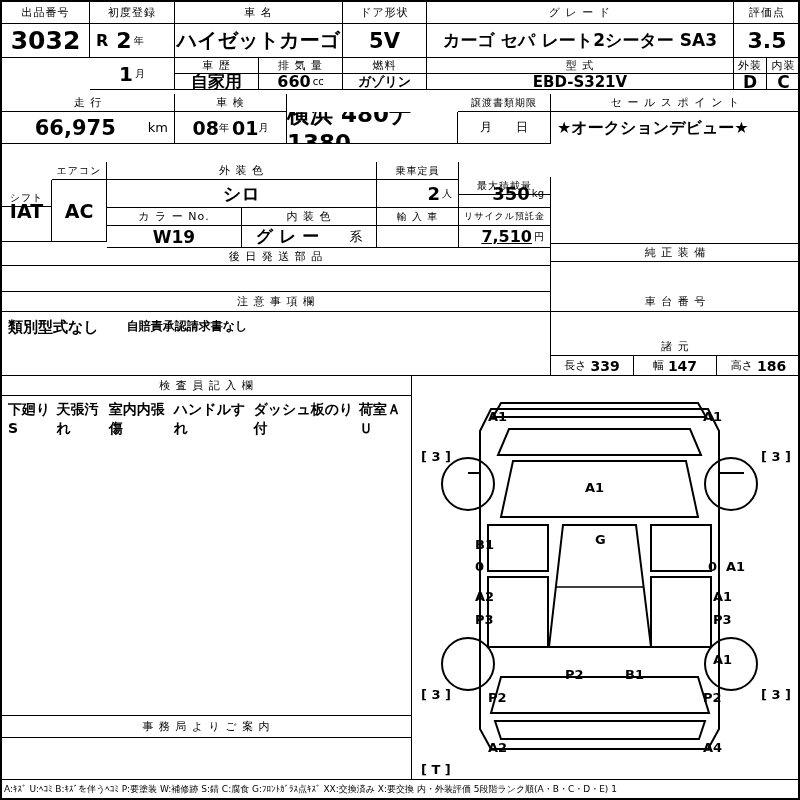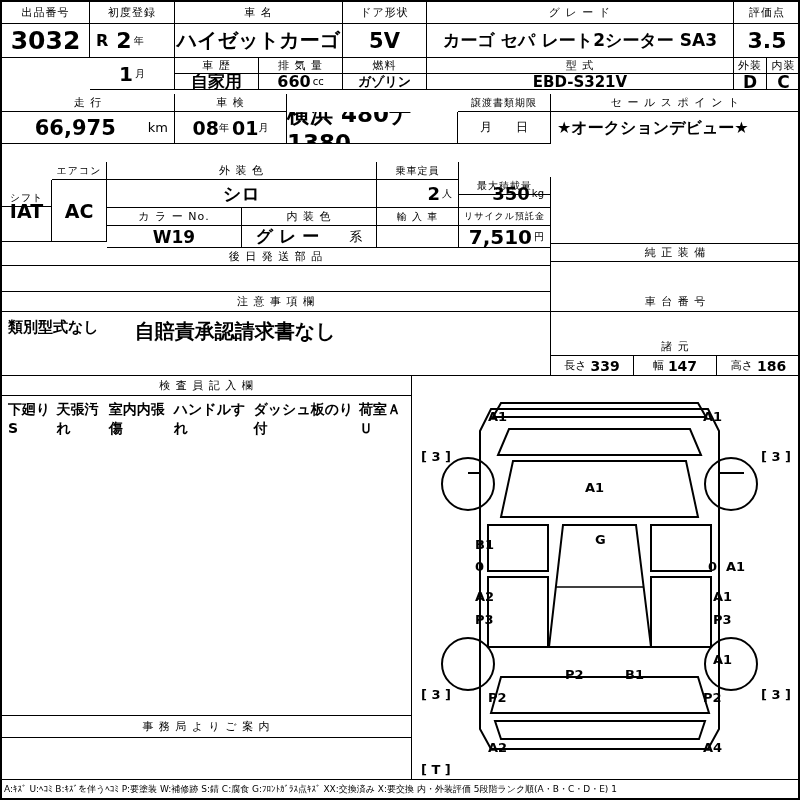--- a/index.html
+++ b/index.html
@@ -203,39 +203,39 @@
   </div>
 
   <div class="bx nb br bb" style="left:375px;top:206px;width:82px;height:18px;">
       <span class="lbl" style="font-size:10px;">輸 入 車</span>
     </div>
   <div class="bx nb br bb" style="left:457px;top:206px;width:92px;height:18px;">
       <span class="lbl" style="font-size:9px;">リサイクル預託金</span>
     </div>
   <div class="bx nb br bb" style="left:375px;top:224px;width:82px;height:22px;"></div>
   <div class="bx nb br bb right" style="left:457px;top:224px;width:92px;height:22px;">
-    <span class="val" style="font-size:20px;">7,510</span>
+    <span class="val" style="font-size:16px;text-decoration:underline;">7,510</span>
     <span class="unit">円</span>
   </div>
 
   <div class="bx nb br bb" style="left:0;top:246px;width:549px;height:18px;">
       <span class="lbl">後 日 発 送 部 品</span>
     </div>
   <div class="bx nb br bb" style="left:0;top:264px;width:549px;height:26px;"></div>
 
   <div class="bx nb bb" style="left:549px;top:242px;width:249px;height:18px;">
       <span class="lbl">純 正 装 備</span>
     </div>
 
   <div class="bx nb br bb" style="left:0;top:290px;width:549px;height:20px;">
       <span class="lbl">注 意 事 項 欄</span>
     </div>
   <div class="bx nb br bb left" style="left:0;top:310px;width:549px;height:64px;align-items:flex-start;padding-top:6px;">
     <span class="val" style="font-size:15px;">類別型式なし</span>
-    <span class="val" style="font-size:20px;margin-left:36px;">自賠責承認請求書なし</span>
+    <span class="val" style="font-size:12px;margin-left:28px;">自賠責承認請求書なし</span>
   </div>
 
   <div class="bx nb bb" style="left:549px;top:290px;width:249px;height:20px;">
       <span class="lbl">車 台 番 号</span>
     </div>
   <div class="bx nb bb" style="left:549px;top:336px;width:249px;height:18px;">
       <span class="lbl">諸  元</span>
     </div>
   <div class="bx nb br bb" style="left:549px;top:354px;width:83px;height:20px;">
     <span class="sub" style="font-size:11px;">長さ</span>

